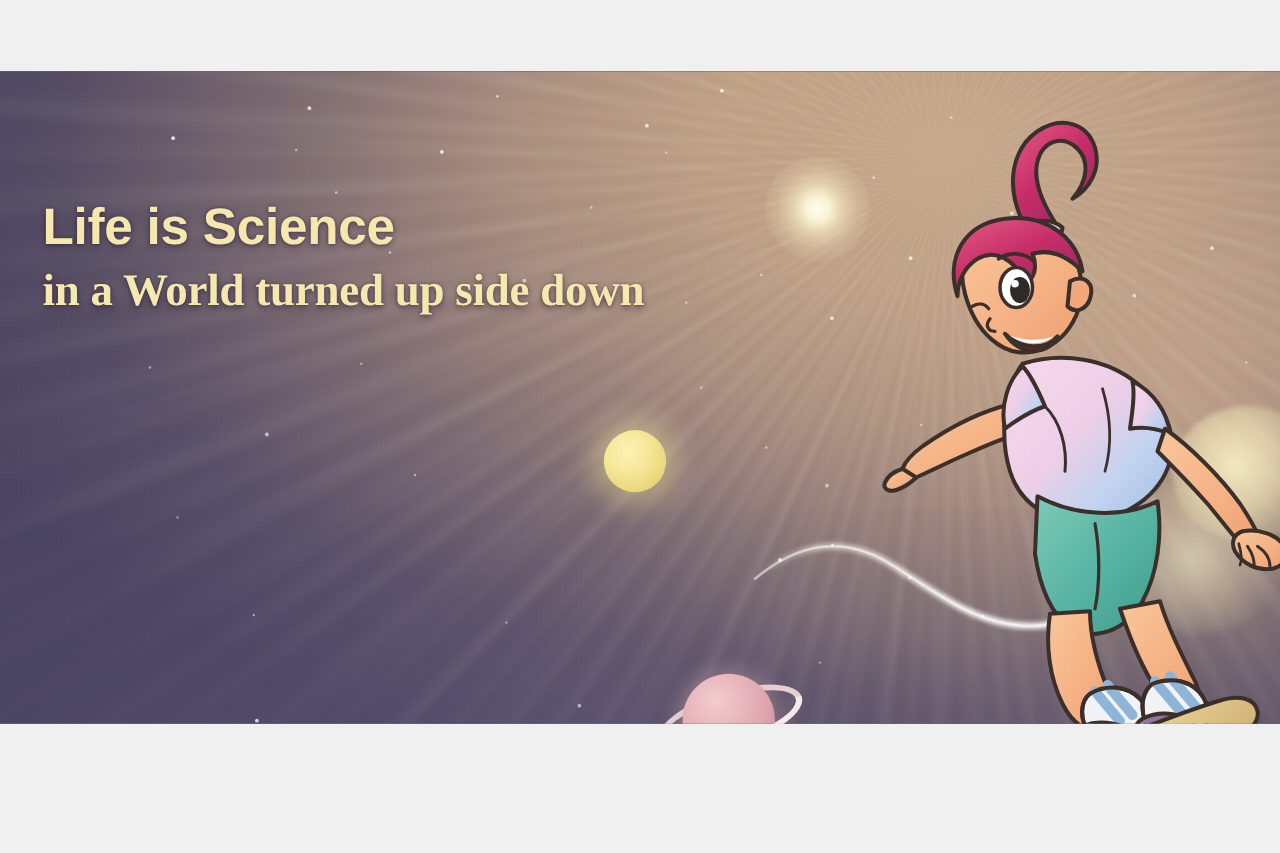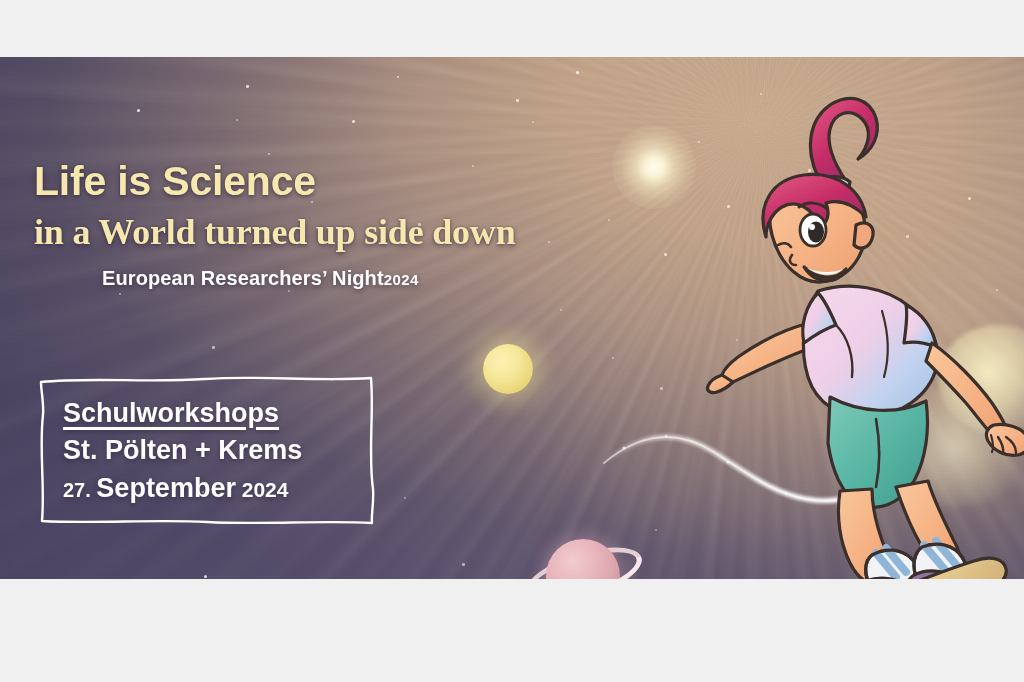--- a/index.html
+++ b/index.html
@@ -536,38 +536,20 @@
         <path d="M246,514 C242,524 244,534 252,538 C262,542 272,536 272,526
                  C272,518 264,512 254,512 Z" fill="#cfcdc6"></path>
         <path d="M176,542 L172,552 M258,506 L254,516" fill="none" stroke-width="3"></path>
 
       </g>
     </svg>
 
     <div class="headline-block">
       <div class="title-line title-line-1">Life is Science</div>
       <div class="title-line title-line-2">in a World turned up side down</div>
-      <div class="subtitle">
-        <span>European Researchers’ Night</span><span class="year">2024</span>
-      </div>
     </div>
 
-    <div class="info-box">
-      <svg class="frame" viewBox="0 0 340 154" preserveAspectRatio="none">
-        <path d="M4,9 C54,4 112,10 168,6 C222,2 282,9 334,5
-                 C337,42 331,80 336,116 C337,131 334,142 335,150
-                 C286,147 226,152 170,149 C116,146 58,151 5,148
-                 C8,112 2,76 6,42 C7,30 4,18 4,9 Z" fill="none" stroke="#ffffff" stroke-width="2.4" stroke-linejoin="round"></path>
-      </svg>
-      <div class="content">
-        <div class="box-line box-line-1">Schulworkshops</div>
-        <div class="box-line box-line-2">St. Pölten + Krems</div>
-        <div class="box-line box-line-3">
-          <span class="daynum">27. </span><span>September</span><span class="yearnum"> 2024</span>
-        </div>
-      </div>
-    </div>
 
     <div class="grain"></div>
 
   </div>
 
 </div>
 
 </body></html>

